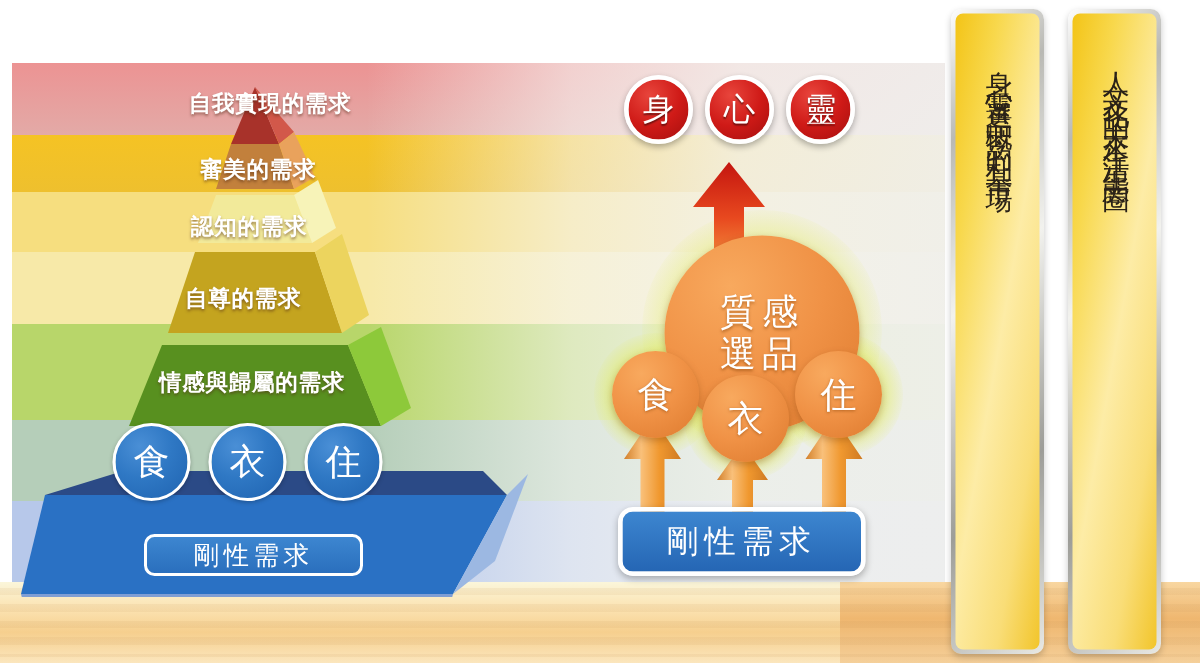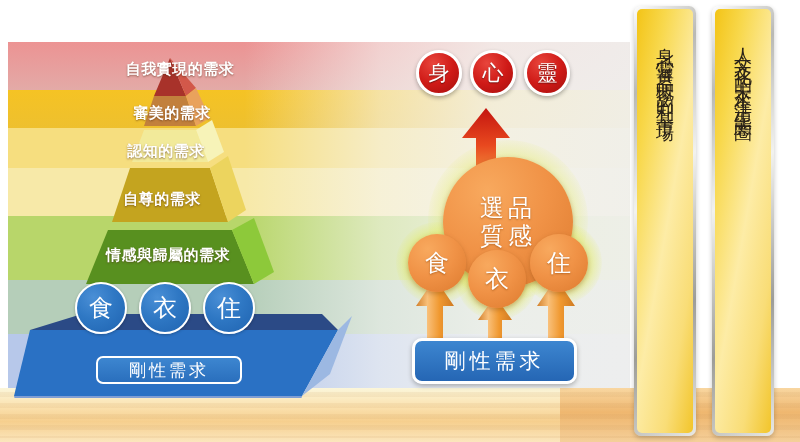--- a/index.html
+++ b/index.html
@@ -190,22 +190,22 @@
       <span>身</span>
     </div>
     <div class="rcirc" style="left:80px;top:50px;">
       <span>心</span>
     </div>
     <div class="rcirc" style="left:134px;top:50px;">
       <span>靈</span>
     </div>
 
     <div class="ocirc" style="left:53px;top:157px;width:130px;height:130px;font-size:24px;line-height:1.18;letter-spacing:4px;">
+      <span>質感</span>
       <span>選品</span>
-      <span>質感</span>
     </div>
 
     <div class="ocirc" style="left:18px;top:234px;width:58px;height:58px;font-size:24px;">
       <span>食</span>
     </div>
     <div class="ocirc" style="left:78px;top:250px;width:58px;height:58px;font-size:24px;">
       <span>衣</span>
     </div>
     <div class="ocirc" style="left:140px;top:234px;width:58px;height:58px;font-size:24px;">
       <span>住</span>

